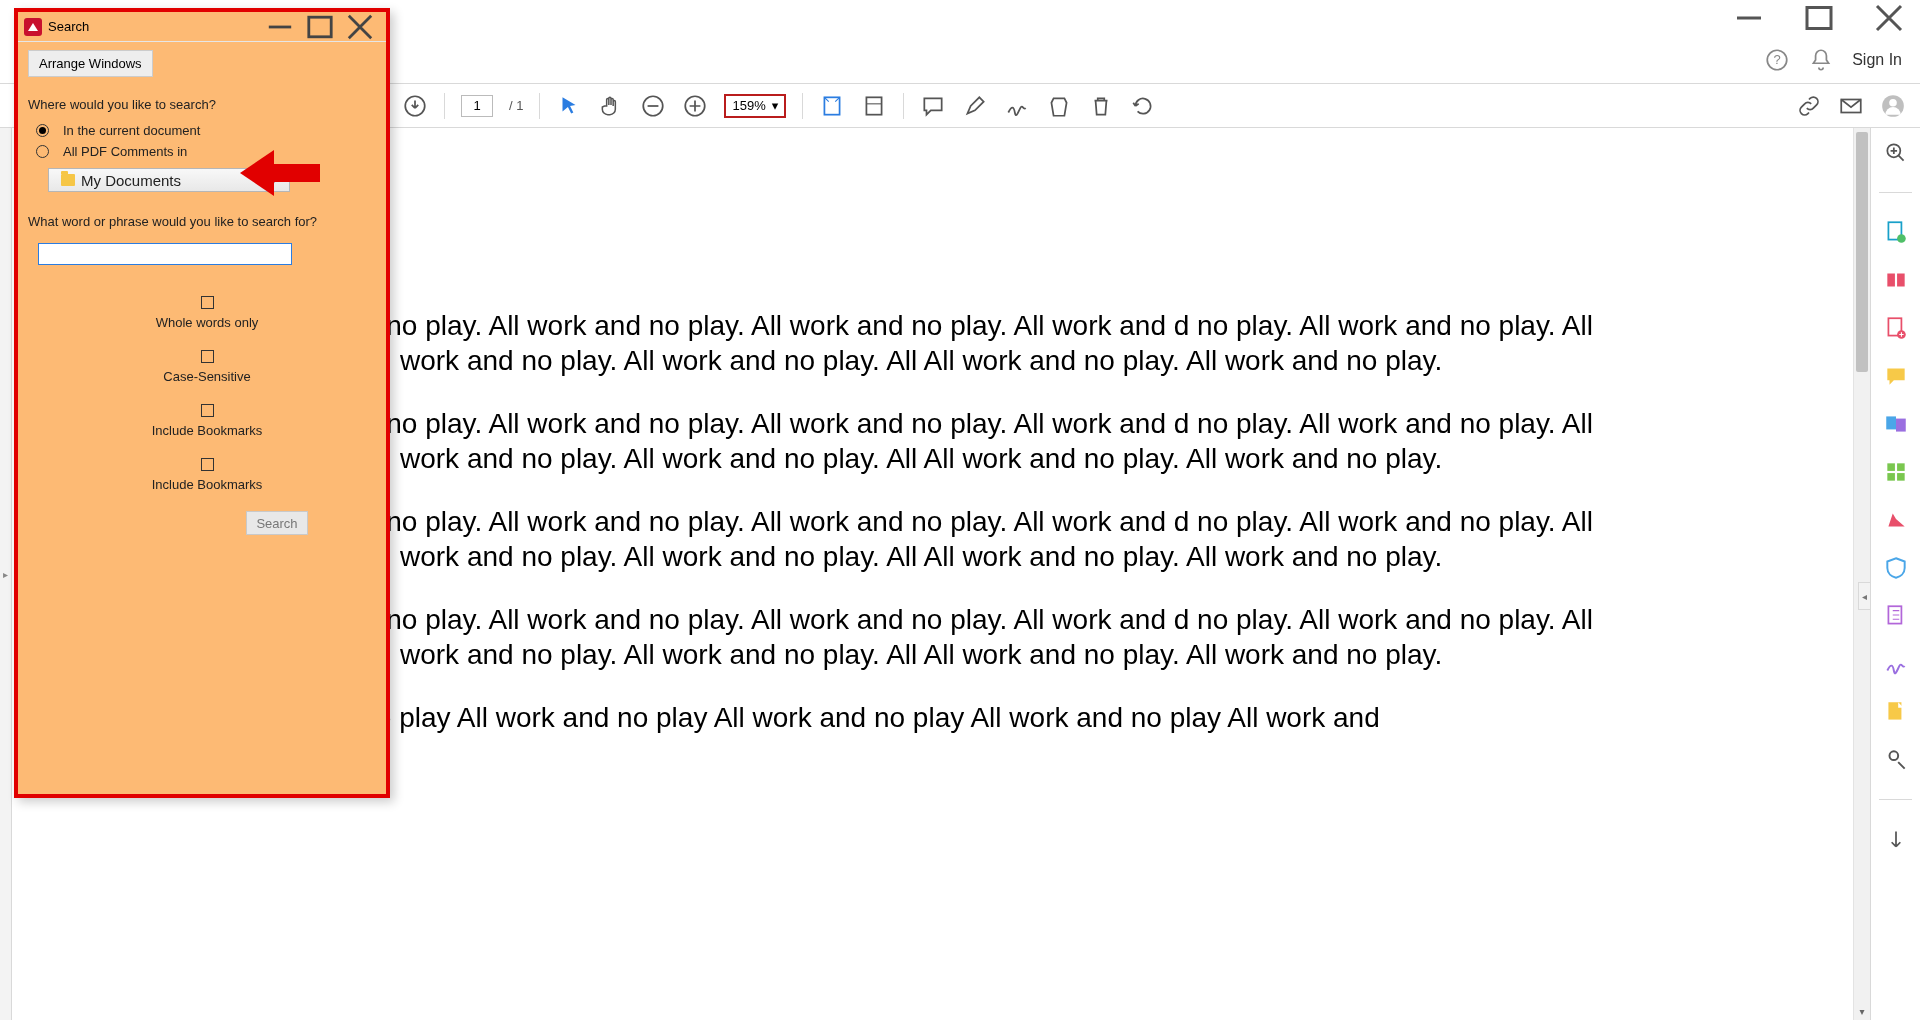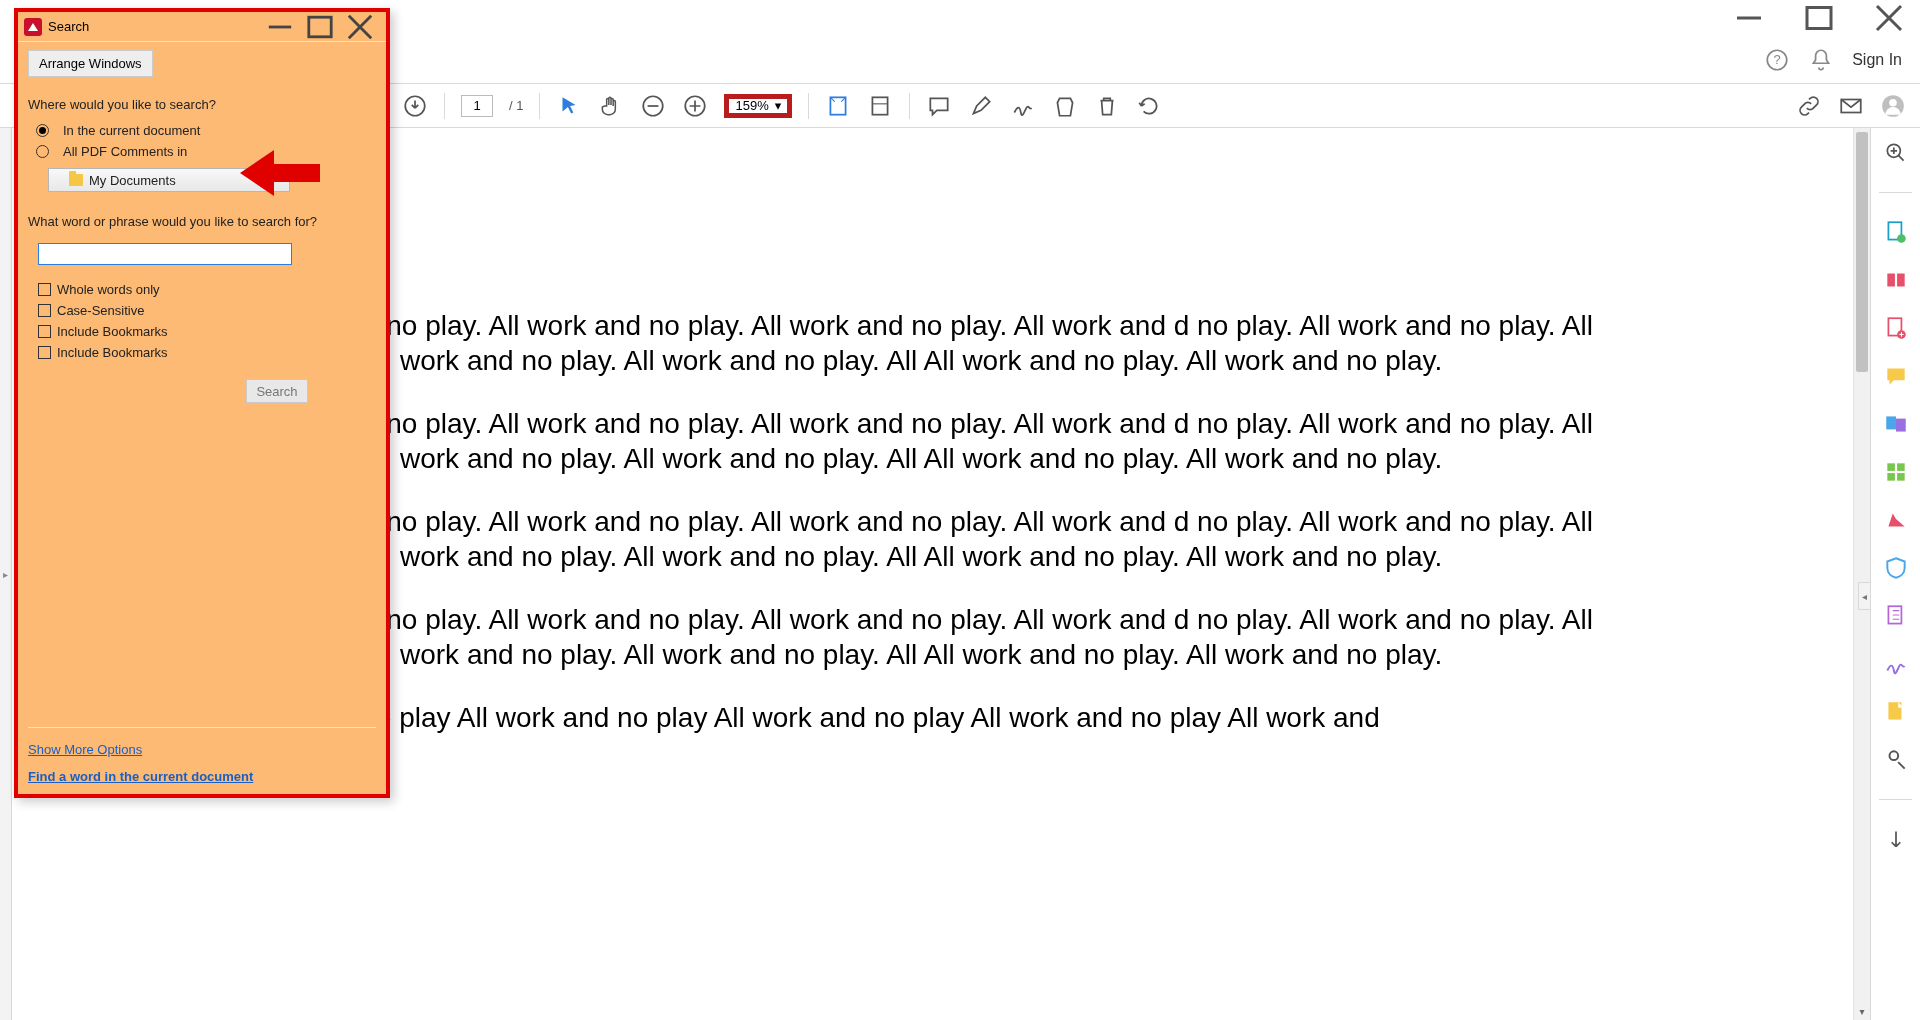--- a/index.html
+++ b/index.html
@@ -9,21 +9,21 @@
   .main-window { position: absolute; inset: 0; display: flex; flex-direction: column; }
   .main-titlebar { height: 36px; display: flex; align-items: center; justify-content: flex-end; gap: 24px; padding-right: 8px; }
   .main-titlebar .win-btn { width: 46px; height: 30px; display:flex;align-items:center;justify-content:center; color:#555;}
   .menubar { height: 48px; border-bottom:1px solid #d9d9d9; display:flex; align-items:center; justify-content:flex-end; padding-right:18px; gap:18px; }
   .menubar .sign-in { font-size:16px; color:#333; }
   .menubar .top-icon { color:#888; display:flex;align-items:center;justify-content:center;width:26px;height:26px;}
   .sub-toolbar { height:44px; border-bottom:1px solid #d9d9d9; display:flex; align-items:center; padding:0 14px; gap:16px; }
   .tool-icon { width:26px;height:26px;color:#555;display:flex;align-items:center;justify-content:center;}
   .vsep { width:1px; height:26px; background:#d9d9d9; }
   .page-input { width:32px; height:22px; border:1px solid #bbb; text-align:center; font-size:13px; }
-  .zoom-box { display:flex; align-items:center; border:5px solid #b91c1c; height:24px; padding:0 6px; gap:6px; font-size:13px;}
+  .zoom-box { display:flex; align-items:center; border:2px solid #b91c1c; height:24px; padding:0 6px; gap:6px; font-size:13px;}
   .flex-spacer { flex:1; }
 
   .content-area { flex:1; display:flex; position:relative; }
   .left-edge { width:12px; background:#f3f3f3; border-right:1px solid #d9d9d9; display:flex;align-items:center;justify-content:center;}
   .doc-viewport { flex:1; position:relative; overflow:hidden; background:#fff;}
   .doc-text { position:absolute; left:388px; top:180px; right:250px; font-family: Calibri, Arial, sans-serif; font-size:28px; line-height:1.25; color:#000;}
   .doc-text p { margin-bottom:28px; text-indent:-200px; margin-left:0;}
   .scrollbar-v { position:absolute; right:0; top:0; bottom:0; width:17px; background:#f1f1f1; border-left:1px solid #e3e3e3;}
   .scrollbar-v .thumb { position:absolute; left:2px; right:2px; top:4px; height:240px; background:#c1c1c1; border-radius:2px;}
   .scrollbar-v .arrow { position:absolute; left:0;right:0; height:17px; display:flex;align-items:center;justify-content:center;color:#666;font-size:10px;}
@@ -41,27 +41,27 @@
   .sw-icon::after{content:"";position:absolute;border-left:5px solid transparent;border-right:5px solid transparent;border-bottom:8px solid #fff;}
   .sw-title { font-size:13px; margin-left:6px; }
   .sw-titlebar .spacer{flex:1;}
   .sw-winbtn { width:40px;height:28px;display:flex;align-items:center;justify-content:center;color:#444;}
   .sw-body { flex:1; padding:8px 10px 10px 10px; display:flex; flex-direction:column; position:relative; color:#222; font-size:13px;}
   .arrange-btn { background:#eee; border:1px solid #ccc; padding:5px 10px; font-size:13px; align-self:flex-start; margin-bottom:16px;}
   .section-label { margin:4px 0 8px 0; }
   .radio-row { display:flex; align-items:center; gap:14px; margin:3px 0 3px 8px;}
   .radio-dot { width:13px;height:13px;border:1px solid #333;border-radius:50%;display:inline-flex;align-items:center;justify-content:center;}
   .radio-dot.checked::after{content:"";width:7px;height:7px;border-radius:50%;background:#000;}
-  .folder-select { margin:6px 0 18px 20px; width:242px; height:24px; border:1px solid #b6b6b6; background:linear-gradient(#f8f8f8,#e8e8e8); display:flex; align-items:center; padding:0 20px; gap:6px; font-size:13px;}
+  .folder-select { margin:6px 0 18px 20px; width:242px; height:24px; border:1px solid #b6b6b6; background:linear-gradient(#f8f8f8,#e8e8e8); display:flex; align-items:center; padding:0 12px; gap:6px; font-size:15px;}
   .folder-select .chev{margin-left:auto;color:#666;}
   .folder-ico{width:14px;height:12px;background:#f6c646;border-radius:1px;position:relative;}
   .folder-ico::before{content:"";position:absolute;left:0;top:-3px;width:7px;height:3px;background:#f6c646;border-radius:1px 1px 0 0;}
 
   .search-input { margin:6px 0 14px 10px; width:254px; height:22px; border:1px solid #2b7de1; outline:none; padding:0 4px; font-size:13px;}
-  .check-row { display:flex; align-items:center; gap:6px; margin:3px 0 3px 10px;}
+  .check-row { display:flex; align-items:center; gap:6px; margin:17px 0 3px 10px;flex-direction:column;}
   .chkbox { width:13px;height:13px;border:1px solid #333;display:inline-block;}
   .search-btn { margin-top:16px; align-self:flex-end; margin-right:68px; width:62px; height:24px; background:#e8e8e8; border:1px solid #c9c9c9; color:#777; font-size:13px;}
   .sw-bottom { margin-top:auto; border-top:1px solid #e6e6e6; padding-top:14px; display:flex; flex-direction:column; gap:12px;}
   .link { color:#1a5fc3; font-size:13px; text-decoration:underline; cursor:pointer;}
   .link.bold { font-weight:600; }
 
   
   .red-arrow { position:absolute; left:222px; top:108px; width:80px; height:46px; pointer-events:none;}
   .red-arrow .shaft { position:absolute; left:30px; top:14px; width:50px; height:18px; background:#e10000;}
   .red-arrow .head { position:absolute; left:0; top:0; width:0;height:0;border-top:23px solid transparent;border-bottom:23px solid transparent;border-right:34px solid #e10000;}
@@ -345,23 +345,19 @@
         <span class="chkbox"></span>
         <span>Include Bookmarks</span>
       </label>
     <label class="check-row">
         <span class="chkbox"></span>
         <span>Include Bookmarks</span>
       </label>
 
     <button class="search-btn">Search</button>
 
-    <div class="sw-bottom">
-      <a class="link">Show More Options</a>
-      <a class="link bold">Find a word in the current document</a>
-    </div>
 
     <div class="red-arrow">
       <div class="head"></div>
         <div class="shaft"></div>
     </div>
   </div>
 </div>
 
 </body></html>

